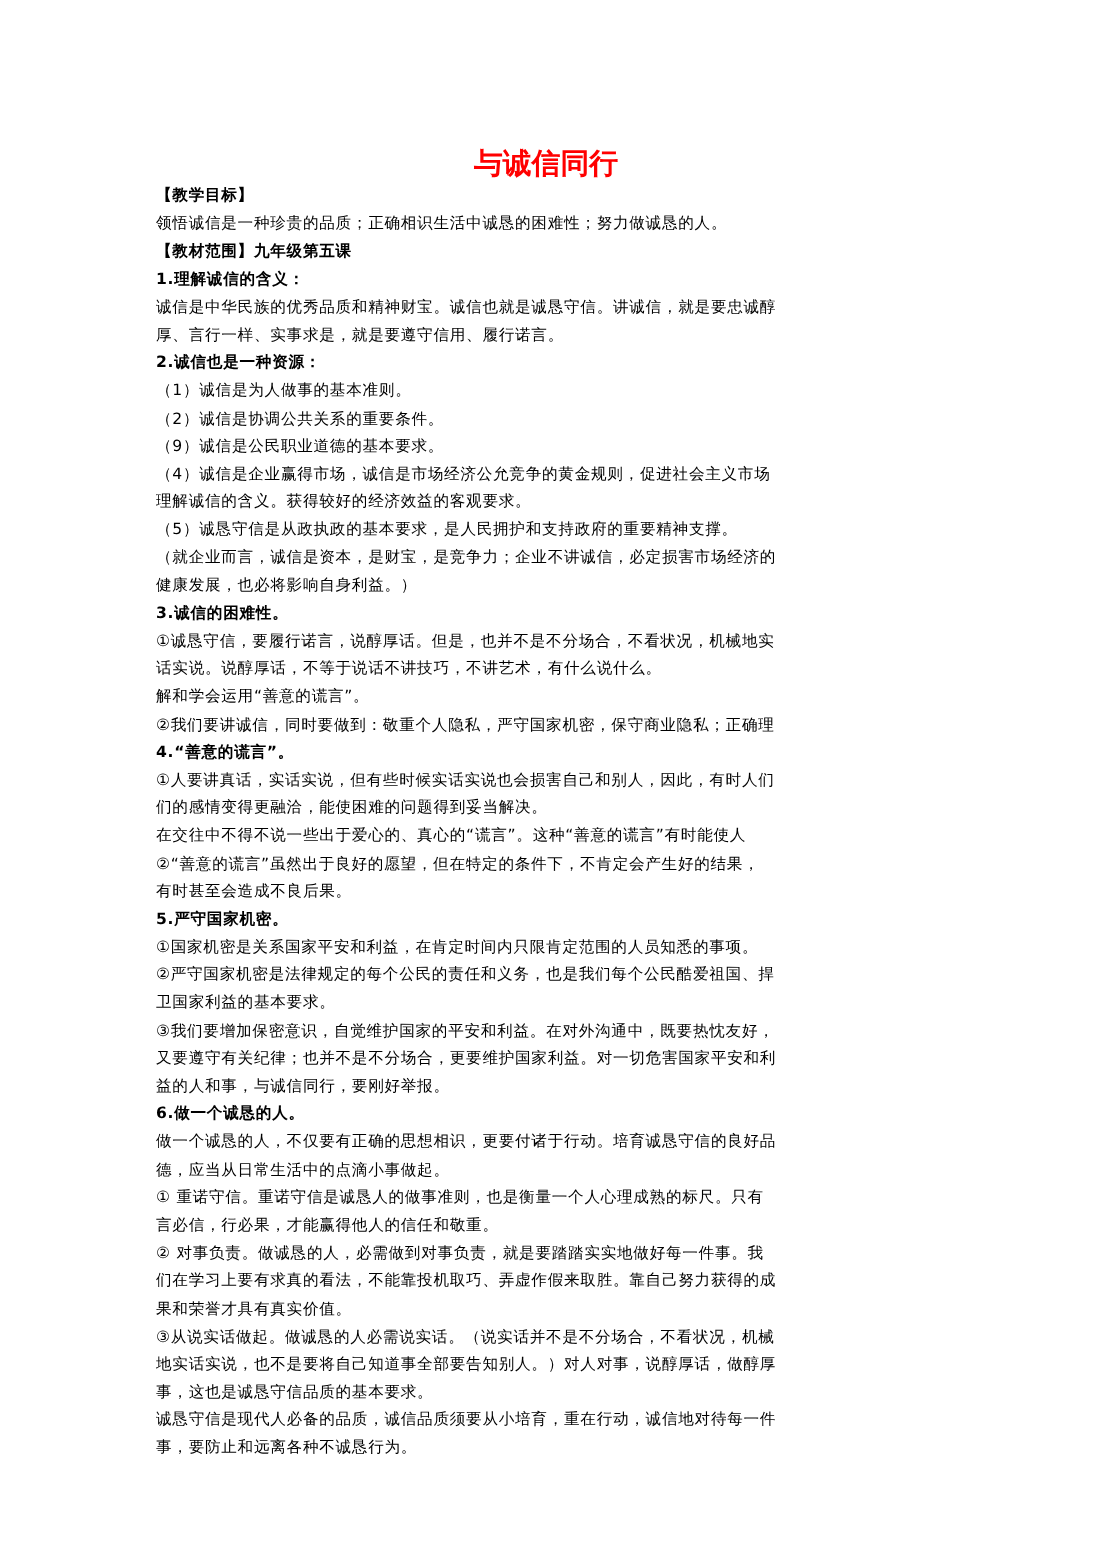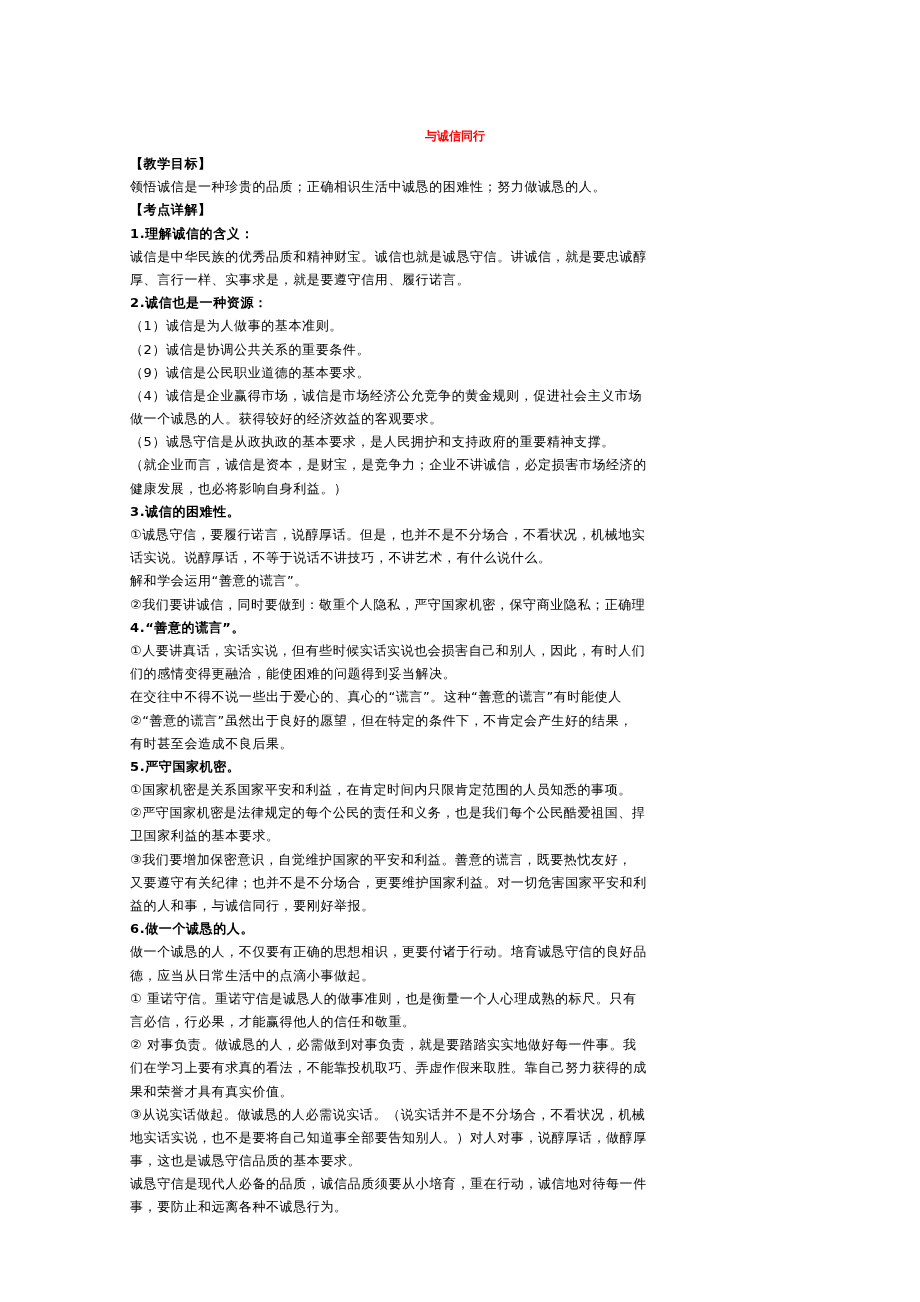--- a/index.html
+++ b/index.html
@@ -1,61 +1,61 @@
 <!DOCTYPE html>
 <html><head>
 <meta charset="utf-8">
 <style>
   html, body { margin: 0; padding: 0; background: #ffffff; }
   body { width: 920px; height: 1302px; position: relative; overflow: hidden;
          font-family: "DejaVu Sans", "Liberation Sans", sans-serif; color: #000; }
   .page { position: absolute; left: 130px; top: 120px; width: 660px; }
-  .title { text-align: center; color: #ff0000; font-size: 12px; font-weight: bold;
+  .title { text-align: center; color: #ff0000; font-size: 24px; font-weight: bold;
            height: 32px; line-height: 32px; margin-left: -10px; }
   .line { font-size: 13px; line-height: 23.2px; height: 23.2px; white-space: nowrap;
           letter-spacing: 0.6px; }
   .b { font-weight: bold; }
 </style>
 </head>
 <body>
 
 <div class="page">
   <div class="title">与诚信同行</div>
   <div id="body-lines">
       <div class="line b">【教学目标】</div>
       <div class="line">领悟诚信是一种珍贵的品质；正确相识生活中诚恳的困难性；努力做诚恳的人。</div>
-      <div class="line b">【考点详解】</div>
+      <div class="line b">【教材范围】九年级第五课</div>
       <div class="line b">1.理解诚信的含义：</div>
       <div class="line">诚信是中华民族的优秀品质和精神财宝。诚信也就是诚恳守信。讲诚信，就是要忠诚醇</div>
       <div class="line">厚、言行一样、实事求是，就是要遵守信用、履行诺言。</div>
       <div class="line b">2.诚信也是一种资源：</div>
       <div class="line">（1）诚信是为人做事的基本准则。</div>
       <div class="line">（2）诚信是协调公共关系的重要条件。</div>
       <div class="line">（9）诚信是公民职业道德的基本要求。</div>
       <div class="line">（4）诚信是企业赢得市场，诚信是市场经济公允竞争的黄金规则，促进社会主义市场</div>
-      <div class="line">做一个诚恳的人。获得较好的经济效益的客观要求。</div>
+      <div class="line">理解诚信的含义。获得较好的经济效益的客观要求。</div>
       <div class="line">（5）诚恳守信是从政执政的基本要求，是人民拥护和支持政府的重要精神支撑。</div>
       <div class="line">（就企业而言，诚信是资本，是财宝，是竞争力；企业不讲诚信，必定损害市场经济的</div>
       <div class="line">健康发展，也必将影响自身利益。）</div>
       <div class="line b">3.诚信的困难性。</div>
       <div class="line">①诚恳守信，要履行诺言，说醇厚话。但是，也并不是不分场合，不看状况，机械地实</div>
       <div class="line">话实说。说醇厚话，不等于说话不讲技巧，不讲艺术，有什么说什么。</div>
       <div class="line">解和学会运用“善意的谎言”。</div>
       <div class="line">②我们要讲诚信，同时要做到：敬重个人隐私，严守国家机密，保守商业隐私；正确理</div>
       <div class="line b">4.“善意的谎言”。</div>
       <div class="line">①人要讲真话，实话实说，但有些时候实话实说也会损害自己和别人，因此，有时人们</div>
       <div class="line">们的感情变得更融洽，能使困难的问题得到妥当解决。</div>
       <div class="line">在交往中不得不说一些出于爱心的、真心的“谎言”。这种“善意的谎言”有时能使人</div>
       <div class="line">②“善意的谎言”虽然出于良好的愿望，但在特定的条件下，不肯定会产生好的结果，</div>
       <div class="line">有时甚至会造成不良后果。</div>
       <div class="line b">5.严守国家机密。</div>
       <div class="line">①国家机密是关系国家平安和利益，在肯定时间内只限肯定范围的人员知悉的事项。</div>
       <div class="line">②严守国家机密是法律规定的每个公民的责任和义务，也是我们每个公民酷爱祖国、捍</div>
       <div class="line">卫国家利益的基本要求。</div>
-      <div class="line">③我们要增加保密意识，自觉维护国家的平安和利益。善意的谎言，既要热忱友好，</div>
+      <div class="line">③我们要增加保密意识，自觉维护国家的平安和利益。在对外沟通中，既要热忱友好，</div>
       <div class="line">又要遵守有关纪律；也并不是不分场合，更要维护国家利益。对一切危害国家平安和利</div>
       <div class="line">益的人和事，与诚信同行，要刚好举报。</div>
       <div class="line b">6.做一个诚恳的人。</div>
       <div class="line">做一个诚恳的人，不仅要有正确的思想相识，更要付诸于行动。培育诚恳守信的良好品</div>
       <div class="line">德，应当从日常生活中的点滴小事做起。</div>
       <div class="line">①  重诺守信。重诺守信是诚恳人的做事准则，也是衡量一个人心理成熟的标尺。只有</div>
       <div class="line">言必信，行必果，才能赢得他人的信任和敬重。</div>
       <div class="line">②  对事负责。做诚恳的人，必需做到对事负责，就是要踏踏实实地做好每一件事。我</div>
       <div class="line">们在学习上要有求真的看法，不能靠投机取巧、弄虚作假来取胜。靠自己努力获得的成</div>
       <div class="line">果和荣誉才具有真实价值。</div>

